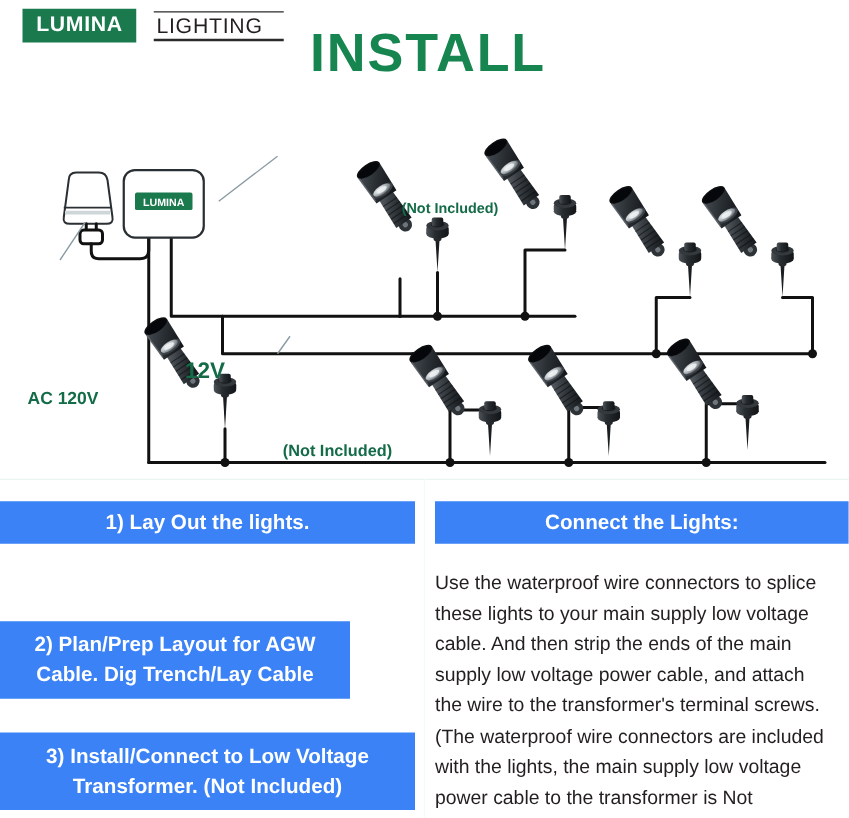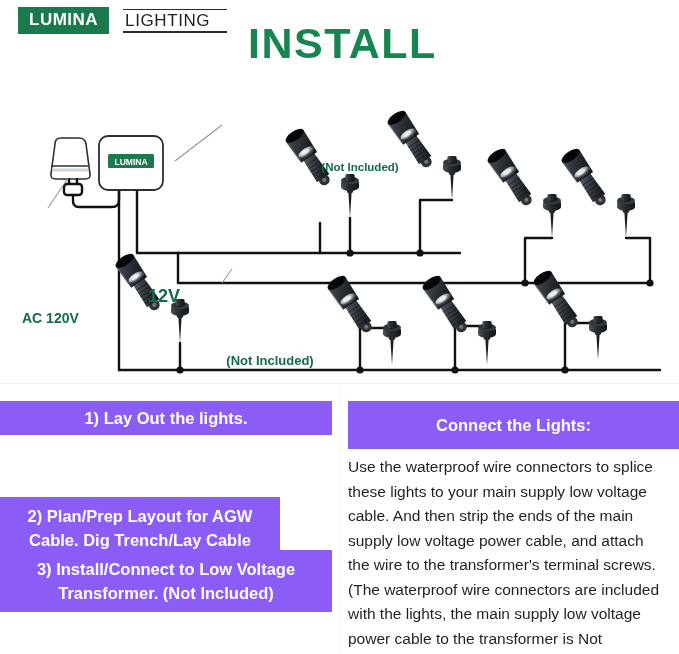--- a/index.html
+++ b/index.html
@@ -28,28 +28,28 @@
 
   #lbl-transformer{left:280px;top:82px;width:160px;font-size:11.5px;}
   #lbl-ac{left:22px;top:212px;font-size:14px;margin-top:21px;}
   #lbl-12v{left:148px;top:211px;font-size:18px;}
   #lbl-cable{left:205px;top:275px;width:130px;font-size:13px;}
 
   
   #divider{position:absolute;left:0;top:383px;width:679px;height:1px;background:#eaf5f0;}
   #divider2{position:absolute;left:339px;top:383px;width:1px;height:271px;background:#f4faf7;}
 
-  .gbox{position:absolute;background:#8b5cf6;color:#ffffff;font-weight:bold;
+  .gbox{position:absolute;background:#3b82f6;color:#ffffff;font-weight:bold;
         display:flex;align-items:center;justify-content:center;text-align:center;
         line-height:24px;font-size:16.5px;padding:0 6px;box-sizing:border-box;}
 
   #step1{left:0px;top:401px;width:332px;height:34px;}
   #step2{left:0px;top:497px;width:280px;height:62px;}
-  #step3{left:0px;top:550px;width:332px;height:62px;}
-  #connect-hd{left:348px;top:401px;width:331px;height:48px;}
+  #step3{left:0px;top:586px;width:332px;height:62px;}
+  #connect-hd{left:348px;top:401px;width:331px;height:34px;}
 
   #body-text{position:absolute;left:348px;top:455px;width:320px;
              font-size:15.5px;line-height:24.5px;color:#231f20;
              font-family:"Liberation Sans",sans-serif;}
 </style>
 </head>
 <body>
 
 <div id="header">
   <div id="logo-block">

